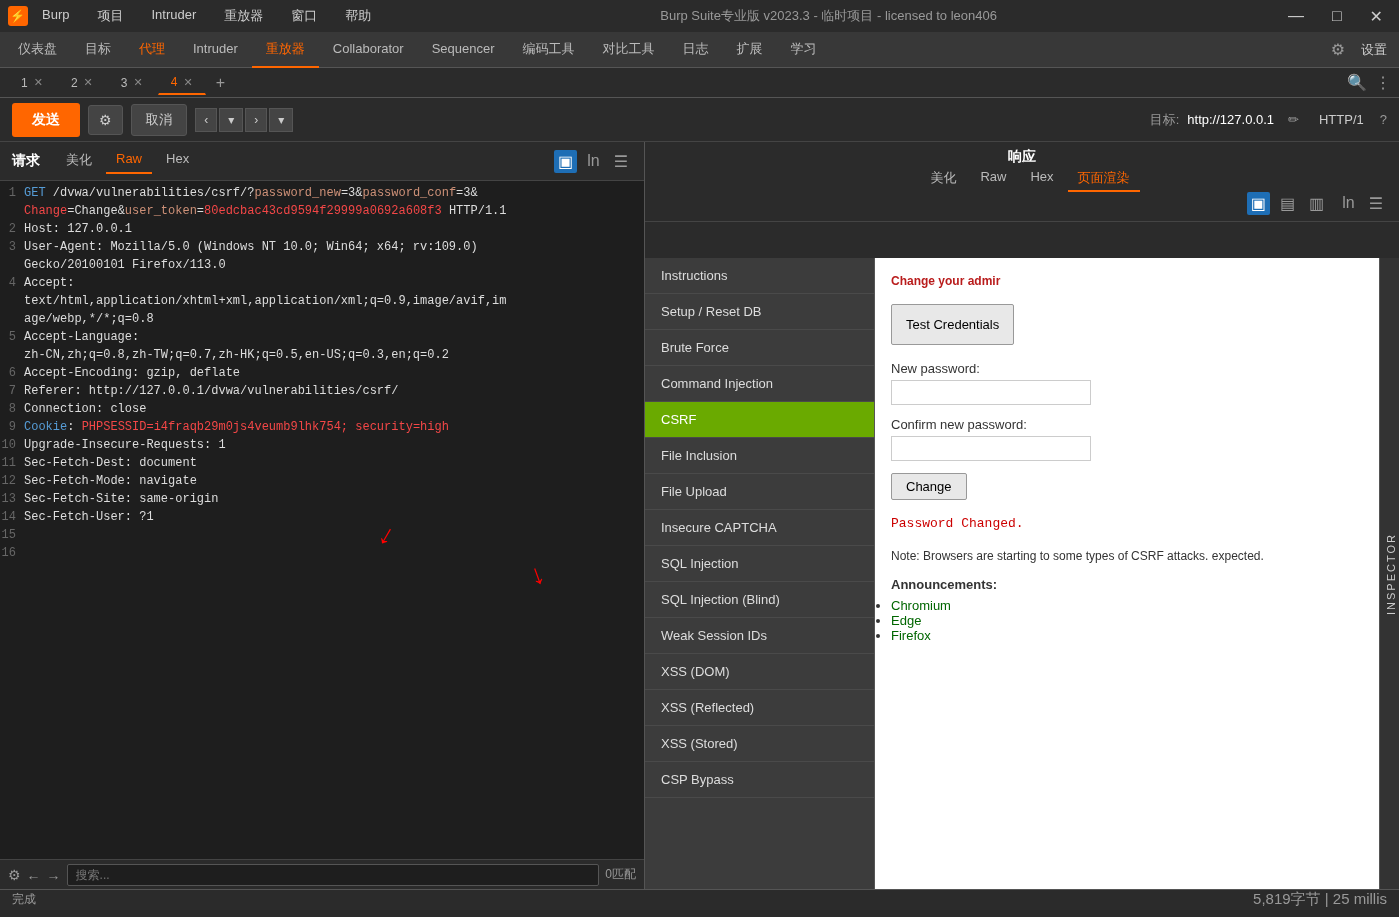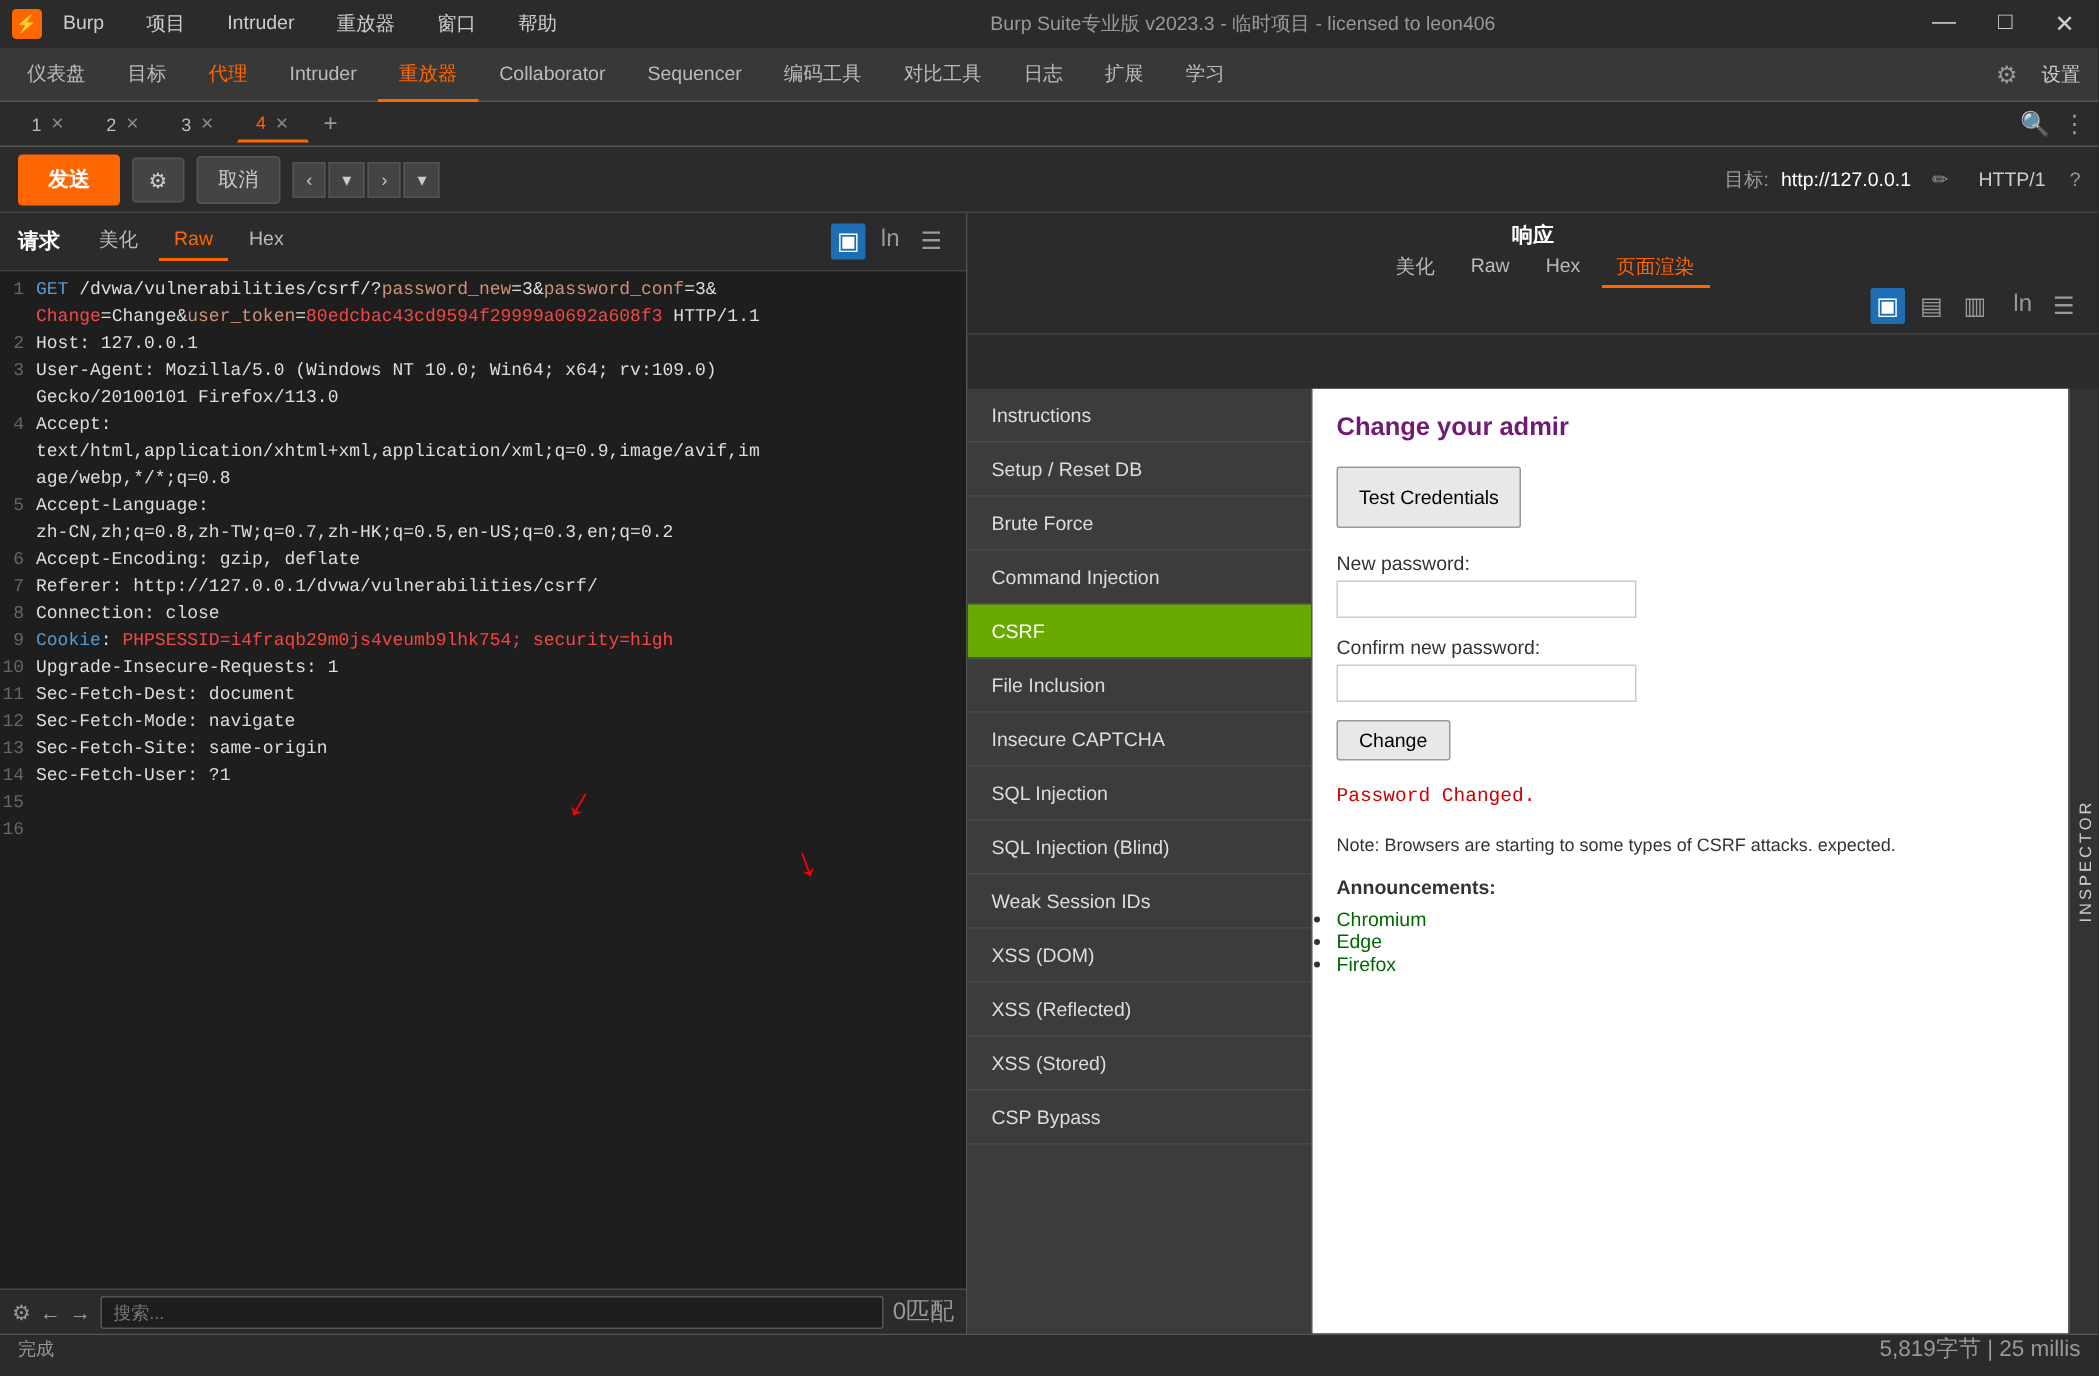--- a/index.html
+++ b/index.html
@@ -64,35 +64,35 @@
     .line-num { color: #666; min-width: 24px; text-align: right; padding-right: 8px; user-select: none; flex-shrink: 0; }
     .line-content { flex: 1; white-space: pre-wrap; word-break: break-all; }
     .kw-blue { color: #569cd6; }
     .kw-orange { color: #ce9178; }
     .kw-red { color: #f44747; }
 
     
     .req-bottom { display: flex; align-items: center; height: 30px; background: #2b2b2b; border-top: 1px solid #444; padding: 0 8px; gap: 6px; }
     .req-bottom-icon { color: #999; cursor: pointer; font-size: 14px; }
     .req-search-input { flex: 1; background: #1e1e1e; border: 1px solid #555; color: #ccc; padding: 3px 8px; font-size: 12px; border-radius: 2px; }
-    .req-match-count { color: #999; font-size: 16px; }
+    .req-match-count { color: #999; font-size: 12px; }
 
     
     .response-panel { flex: 1; display: flex; flex-direction: column; }
     .response-panel .panel-header { justify-content: space-between; flex-direction: column; }
 
     
     .response-content { display: flex; flex: 1; overflow: hidden; margin-top: 36px; }
     .nav-sidebar { width: 230px; background: #3c3c3c; border-right: 1px solid #555; overflow-y: auto; flex-shrink: 0; }
     .nav-item { display: block; padding: 10px 16px; font-size: 13px; color: #ddd; cursor: pointer; border-bottom: 1px solid #4a4a4a; }
     .nav-item.active { background: #6aaa00; color: white; }
 
     
     .right-content { flex: 1; background: #fff; color: #333; overflow-y: auto; padding: 16px; font-size: 13px; }
-    .right-content h2 { font-size: 17px; color: #701a75; margin-bottom: 16px; }
+    .right-content h2 { font-size: 12px; color: #b91c1c; margin-bottom: 16px; }
     .form-label { font-size: 13px; color: #333; margin-bottom: 4px; display: block; }
     .form-input { width: 200px; border: 1px solid #ccc; padding: 4px 8px; margin-bottom: 12px; font-size: 13px; display: block; }
     .change-btn { background: #e8e8e8; border: 1px solid #999; padding: 5px 14px; cursor: pointer; font-size: 13px; border-radius: 2px; margin-bottom: 12px; }
     .password-changed { color: #cc0000; font-family: 'Courier New', monospace; font-size: 13px; margin-top: 4px; }
     .note-text { font-size: 12px; color: #333; margin-top: 16px; line-height: 1.5; }
     .announcements { margin-top: 12px; font-size: 13px; }
     .announcements h4 { margin-bottom: 6px; }
     .ann-link { color: #006600; text-decoration: none; }
     .test-creds-btn { background: #e8e8e8; border: 1px solid #999; padding: 12px 14px; cursor: pointer; font-size: 13px; border-radius: 2px; margin-bottom: 16px; }
 
@@ -328,20 +328,21 @@
     </div>
     <div class="response-content">
 
       <div class="nav-sidebar">
         <div class="nav-item">Instructions</div>
         <div class="nav-item">Setup / Reset DB</div>
         <div class="nav-item">Brute Force</div>
         <div class="nav-item">Command Injection</div>
         <div class="nav-item active">CSRF</div>
         <div class="nav-item">File Inclusion</div>
+        <div class="nav-item">File Upload</div>
         <div class="nav-item">Insecure CAPTCHA</div>
         <div class="nav-item">SQL Injection</div>
         <div class="nav-item">SQL Injection (Blind)</div>
         <div class="nav-item">Weak Session IDs</div>
         <div class="nav-item">XSS (DOM)</div>
         <div class="nav-item">XSS (Reflected)</div>
         <div class="nav-item">XSS (Stored)</div>
         <div class="nav-item">CSP Bypass</div>
       </div>
 

